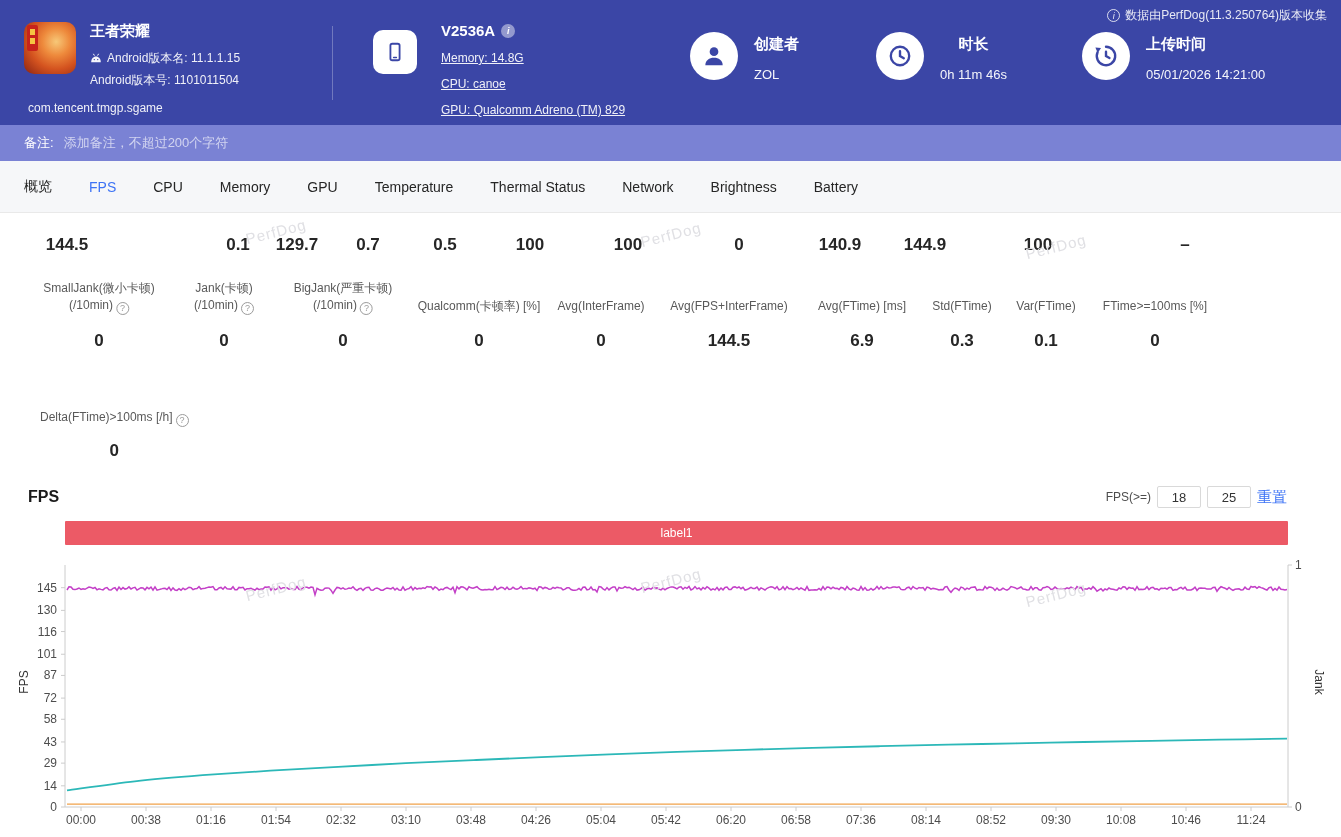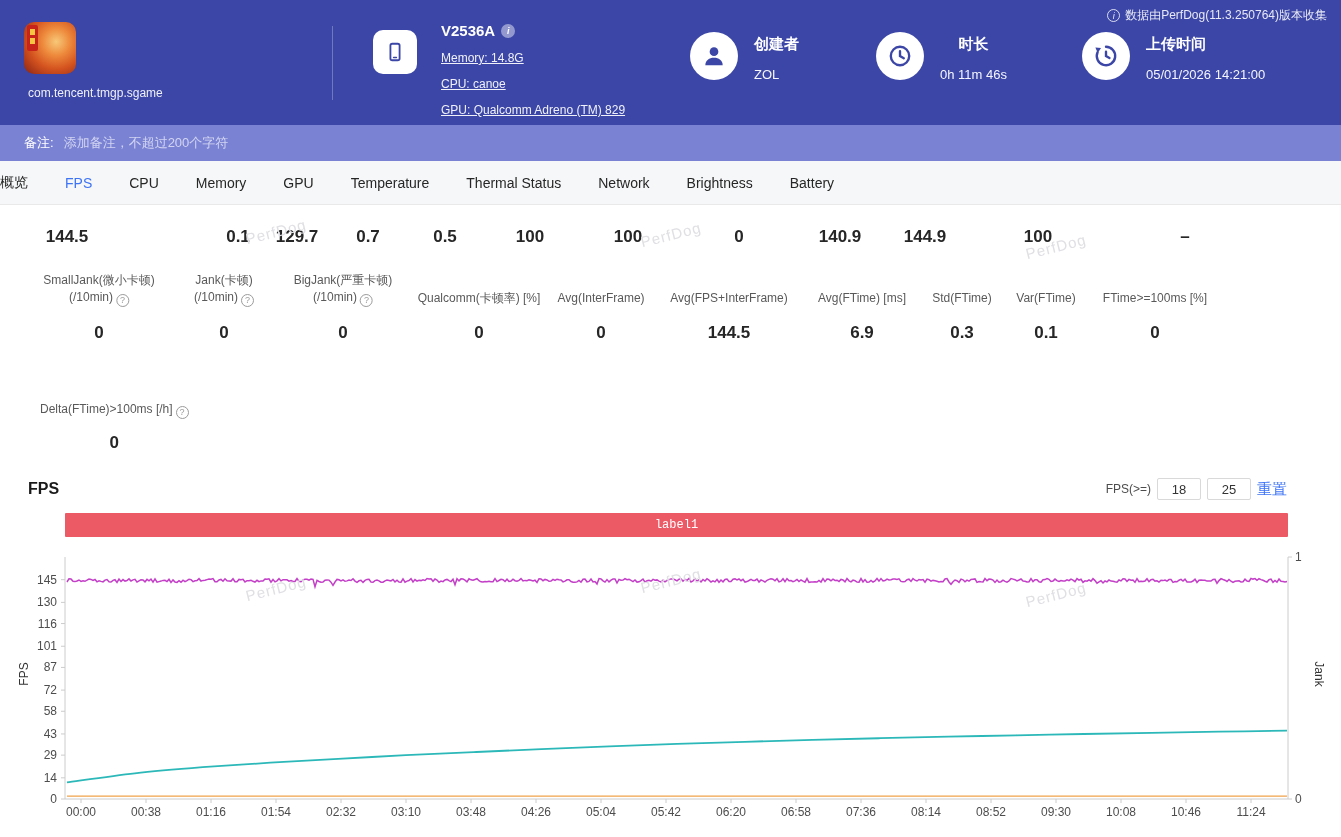--- a/index.html
+++ b/index.html
@@ -34,21 +34,21 @@
   .meta-icon { width:48px; height:48px; border-radius:50%; background:#fff; display:flex; align-items:center; justify-content:center; flex-shrink:0; }
   .meta-label { font-size:15px; font-weight:bold; margin-top:3px; }
   .meta-value { font-size:13px; margin-top:13px; color:rgba(255,255,255,.95); white-space:nowrap; }
 
   
   .remark { height:36px; background:#7a82d4; display:flex; align-items:center; padding-left:24px; color:#fff; }
   .remark-label { font-size:13px; font-weight:normal; }
   .remark-ph { font-size:13px; color:rgba(255,255,255,.65); margin-left:10px; cursor:text; flex:1; }
 
   
-  .tabs { height:44px; background:#f6f7f9; border-bottom:1px solid #e9e9e9; display:flex; align-items:center; padding-left:0; gap:37px;text-align:right; }
+  .tabs { height:52px; background:#f6f7f9; border-bottom:1px solid #e9e9e9; display:flex; align-items:center; padding-left:24px; gap:37px;text-align:right; }
   .tab { font-size:14px; color:#262626; cursor:pointer; white-space:nowrap; }
   .tab.active { color:#3d73f5; font-weight:500; }
 
   
   .stats { position:relative; }
   .row1 { position:relative; height:46px; margin-top:22px; }
   .r1v { position:absolute; top:0; transform:translateX(-50%); font-size:17px; font-weight:600; color:#262626; }
   .r1v:nth-child(1){left:67px} .r1v:nth-child(2){left:238px} .r1v:nth-child(3){left:297px}
   .r1v:nth-child(4){left:368px} .r1v:nth-child(5){left:445px} .r1v:nth-child(6){left:530px}
   .r1v:nth-child(7){left:628px} .r1v:nth-child(8){left:739px} .r1v:nth-child(9){left:840px}
@@ -67,21 +67,21 @@
   .row3 { display:inline-block; text-align:center; }
   .row3 .stat-label { height:auto; }
   .row3 .stat-value { margin-top:14px; }
 
   
   .fps-head { display:flex; align-items:center; margin-top:24px; padding:0 54px 0 28px; height:24px; }
   .fps-title { font-size:16px; font-weight:bold; color:#1a1a1a; }
   .filters { margin-left:auto; display:flex; align-items:center; gap:6px; font-size:12px; color:#4d4d4d; }
   .fbox { width:44px; height:22px; border:1px solid #d9d9d9; border-radius:2px; text-align:center; font-size:13px; color:#333; font-family:"Liberation Sans", sans-serif; outline:none; }
   .reset { color:#3d73f5; font-size:15px; cursor:pointer;text-align:center; }
-  .banner { margin:12px 0 0 65px; width:1223px; height:24px; color:#fff; font-size:12px; display:flex; align-items:center; justify-content:center; border-radius:1px;font-family:Liberation Mono, monospace; }
+  .banner { margin:12px 0 0 65px; width:1223px; height:24px; color:#fff; font-size:12px; display:flex; align-items:center; justify-content:center; border-radius:1px; }
 
   
   .chart-wrap { position:relative; height:278px; margin-top:10px; }
   .chart-wrap svg { position:absolute; left:0; top:0; }
   .yl { position:absolute; left:12px; top:120px; transform:rotate(-90deg); font-size:12px; color:#333; }
   .yr { position:absolute; right:10px; top:120px; transform:rotate(90deg); font-size:12px; color:#333; }
 
   
   .wm { position:absolute; font-size:15px; color:#e0e0e4; transform:rotate(-14deg); letter-spacing:1px; pointer-events:none; }
 </style>
@@ -93,20 +93,38 @@
   <header class="hdr">
     <div class="hdr-note">
       <span class="info-circ">i</span>
       <span>数据由PerfDog(11.3.250764)版本收集</span>
     </div>
     <div class="hdr-flex">
       <div class="app-block">
         <div class="app-top">
           <div class="game-icon">
             <div class="ribbon"></div>
+          </div>
+          <div>
+            <div class="app-title">王者荣耀</div>
+            <div class="ver-line">
+              <span>
+                <svg width="12" height="10" viewBox="0 0 12 10">
+                    <path d="M1.2 9.2 C1.2 5.9 3.3 3.6 6 3.6 C8.7 3.6 10.8 5.9 10.8 9.2 Z" fill="#ffffff" opacity="0.95"></path>
+                    <line x1="3.4" y1="0.8" x2="4.4" y2="2.6" stroke="#ffffff"></line>
+                    <line x1="8.6" y1="0.8" x2="7.6" y2="2.6" stroke="#ffffff"></line>
+                    <circle cx="4.3" cy="6.6" r="0.7" fill="#3b46a6"></circle>
+                    <circle cx="7.7" cy="6.6" r="0.7" fill="#3b46a6"></circle>
+                  </svg>
+              </span>
+              <span>Android版本名: 11.1.1.15</span>
+            </div>
+            <div class="ver-line">
+              <span>Android版本号: 1101011504</span>
+            </div>
           </div>
         </div>
         <div class="pkg">com.tencent.tmgp.sgame</div>
       </div>
 
       <div class="vdiv"></div>
 
       <div class="dev-block">
         <div class="dev-tile">
           <svg width="22" height="22" viewBox="0 0 24 24">

